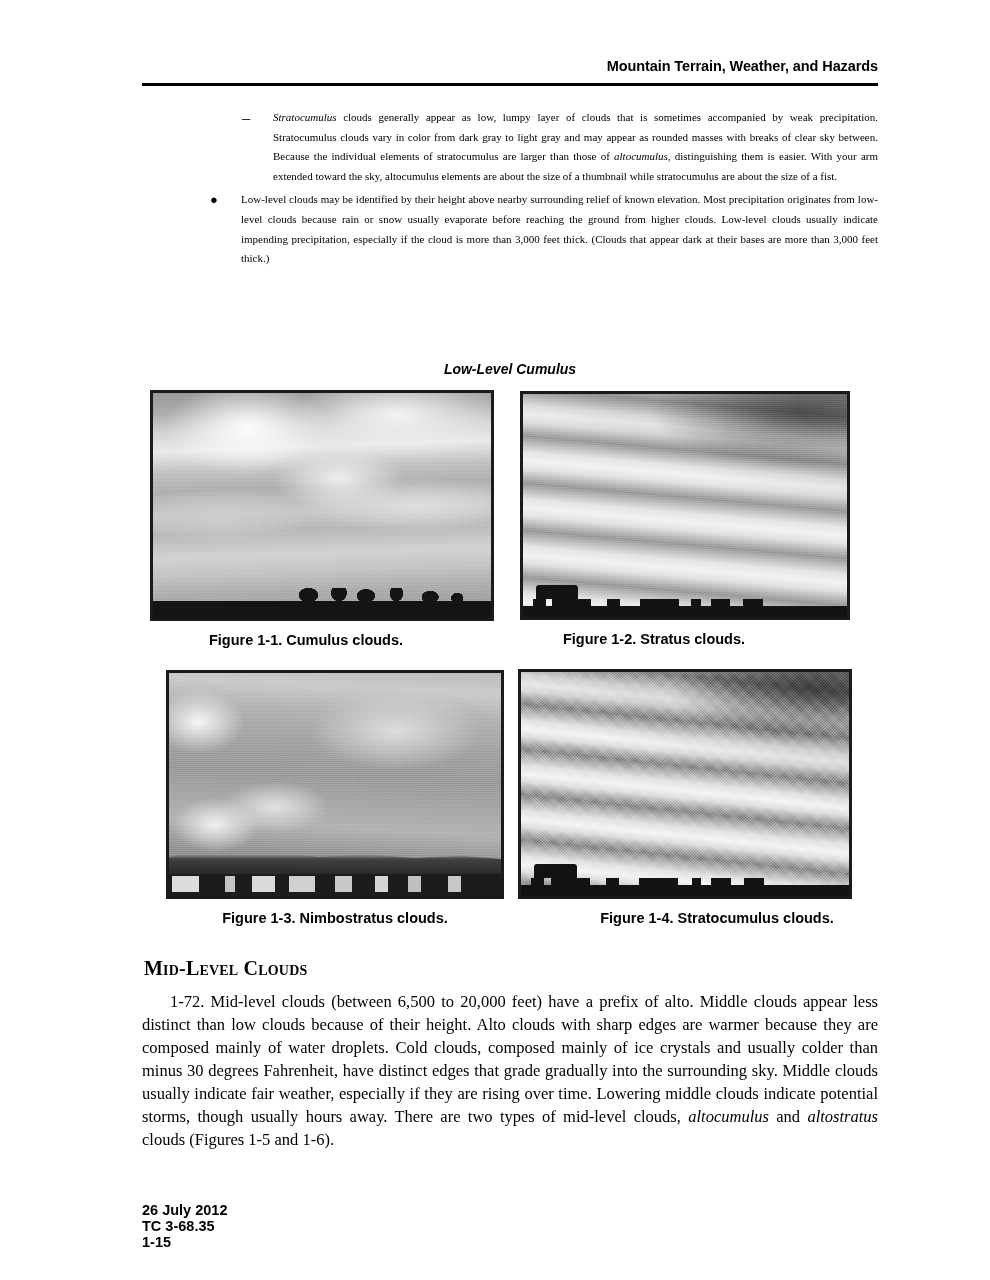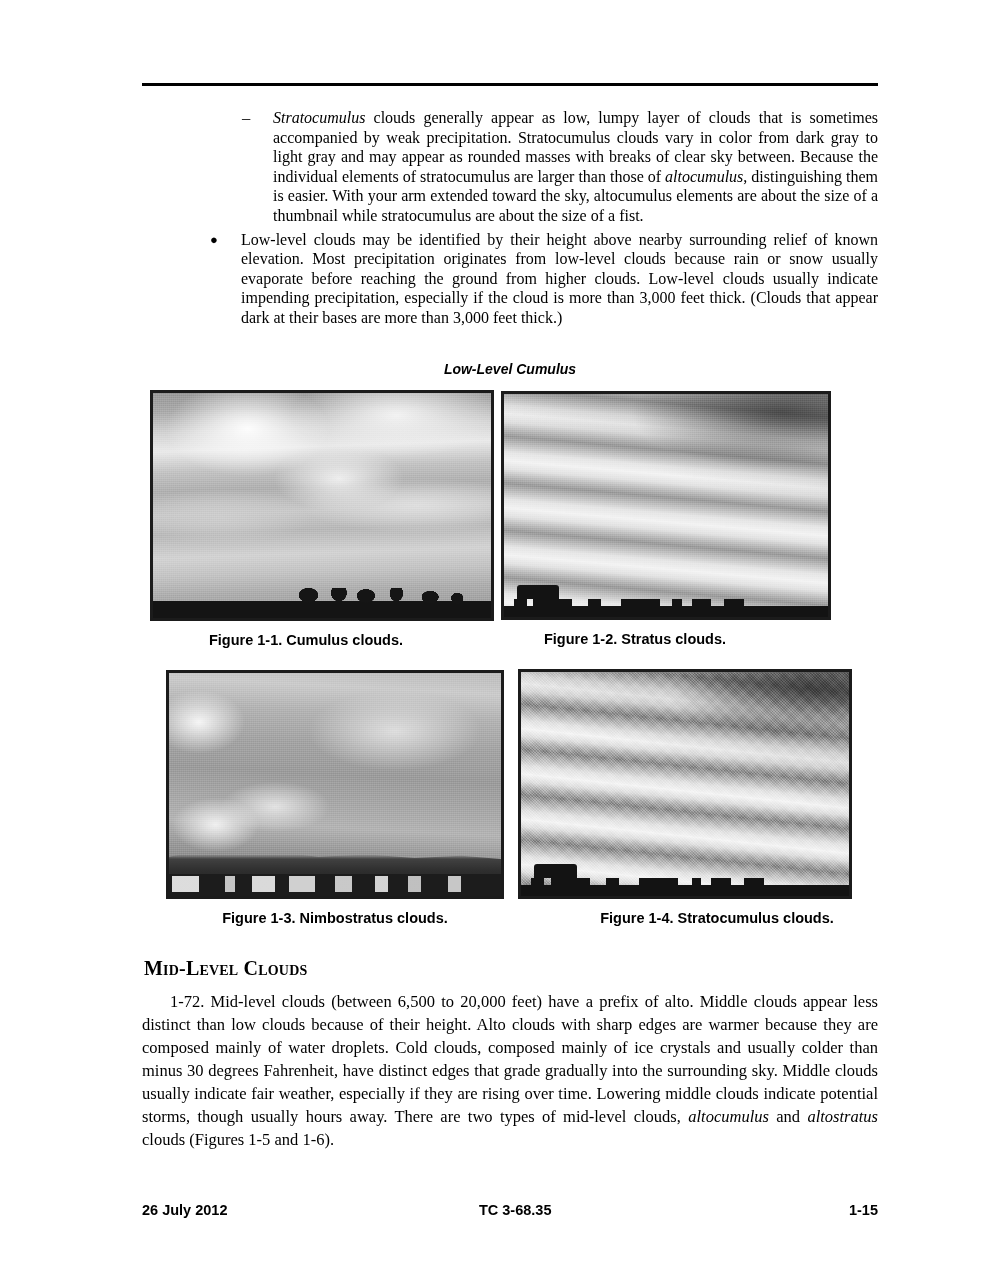--- a/index.html
+++ b/index.html
@@ -81,21 +81,21 @@
   
   .bullet-item { padding-left: 68px; margin-top: 4px; }
   .bullet-item .marker {
     width: 31px;
     font-size: 13px;
     line-height: 19px;
   }
   .bullet-item .body { width: 637px; }
 
   .body {
-    font-size: 16px;
+    font-size: 11px;
     line-height: 19.6px;
     text-align: justify;
     text-justify: inter-word;
     hyphens: none;
   }
   .body i { font-style: italic; }
 
   
   .fig-group-title {
     position: absolute;
@@ -124,21 +124,21 @@
     font-weight: bold;
     font-size: 14.5px;
     text-align: center;
     margin-top: 11px;
     white-space: nowrap;
   }
 
   
   #fig-1-1 { left: 150px; top: 390px; width: 312px; }
   #fig-1-1 .photo { width: 344px; height: 231px; }
-  #fig-1-2 { left: 501px; top: 391px; width: 268px; }
+  #fig-1-2 { left: 520px; top: 391px; width: 268px; }
   #fig-1-2 .photo { width: 330px; height: 229px; }
   #fig-1-3 { left: 150px; top: 670px; width: 338px; padding-left: 16px; }
   #fig-1-3 .photo { width: 338px; height: 229px; }
   #fig-1-4 { left: 518px; top: 669px; width: 398px; }
   #fig-1-4 .photo { width: 334px; height: 230px; }
 
   
   .sky { position: absolute; inset: 0; }
   .grain {
     position: absolute; inset: 0;
@@ -294,31 +294,33 @@
     position: absolute;
     left: 142px;
     top: 1202px;
     width: 736px;
     display: flex;
     justify-content: space-between;
     align-items: baseline;
     font-family: "Liberation Sans", sans-serif;
     font-weight: bold;
     font-size: 14.5px;
+    flex-direction: column;
   }
   .footer .f-left  { flex: 0 0 auto; }
   .footer .f-mid   { flex: 1 1 auto; text-align: center; margin-left: -46px; }
   .footer .f-right { flex: 0 0 auto; }
 </style>
 </head>
 <body>
 
 <div class="page">
 
   <div class="header">
+    <div class="header-title">Mountain Terrain, Weather, and Hazards</div>
     <div class="header-rule"></div>
   </div>
 
   <div class="content">
 
     <div class="list-item dash-item">
       <span class="marker">–</span>
       <div class="body"><i>Stratocumulus</i><span> clouds generally appear as low, lumpy layer of clouds that is sometimes accompanied by weak precipitation. Stratocumulus clouds vary in color from dark gray to light gray and may appear as rounded masses with breaks of clear sky between. Because the individual elements of stratocumulus are larger than those of </span><i>altocumulus</i><span>, distinguishing them is easier. With your arm extended toward the sky, altocumulus elements are about the size of a thumbnail while stratocumulus are about the size of a fist.</span></div>
     </div>
 

